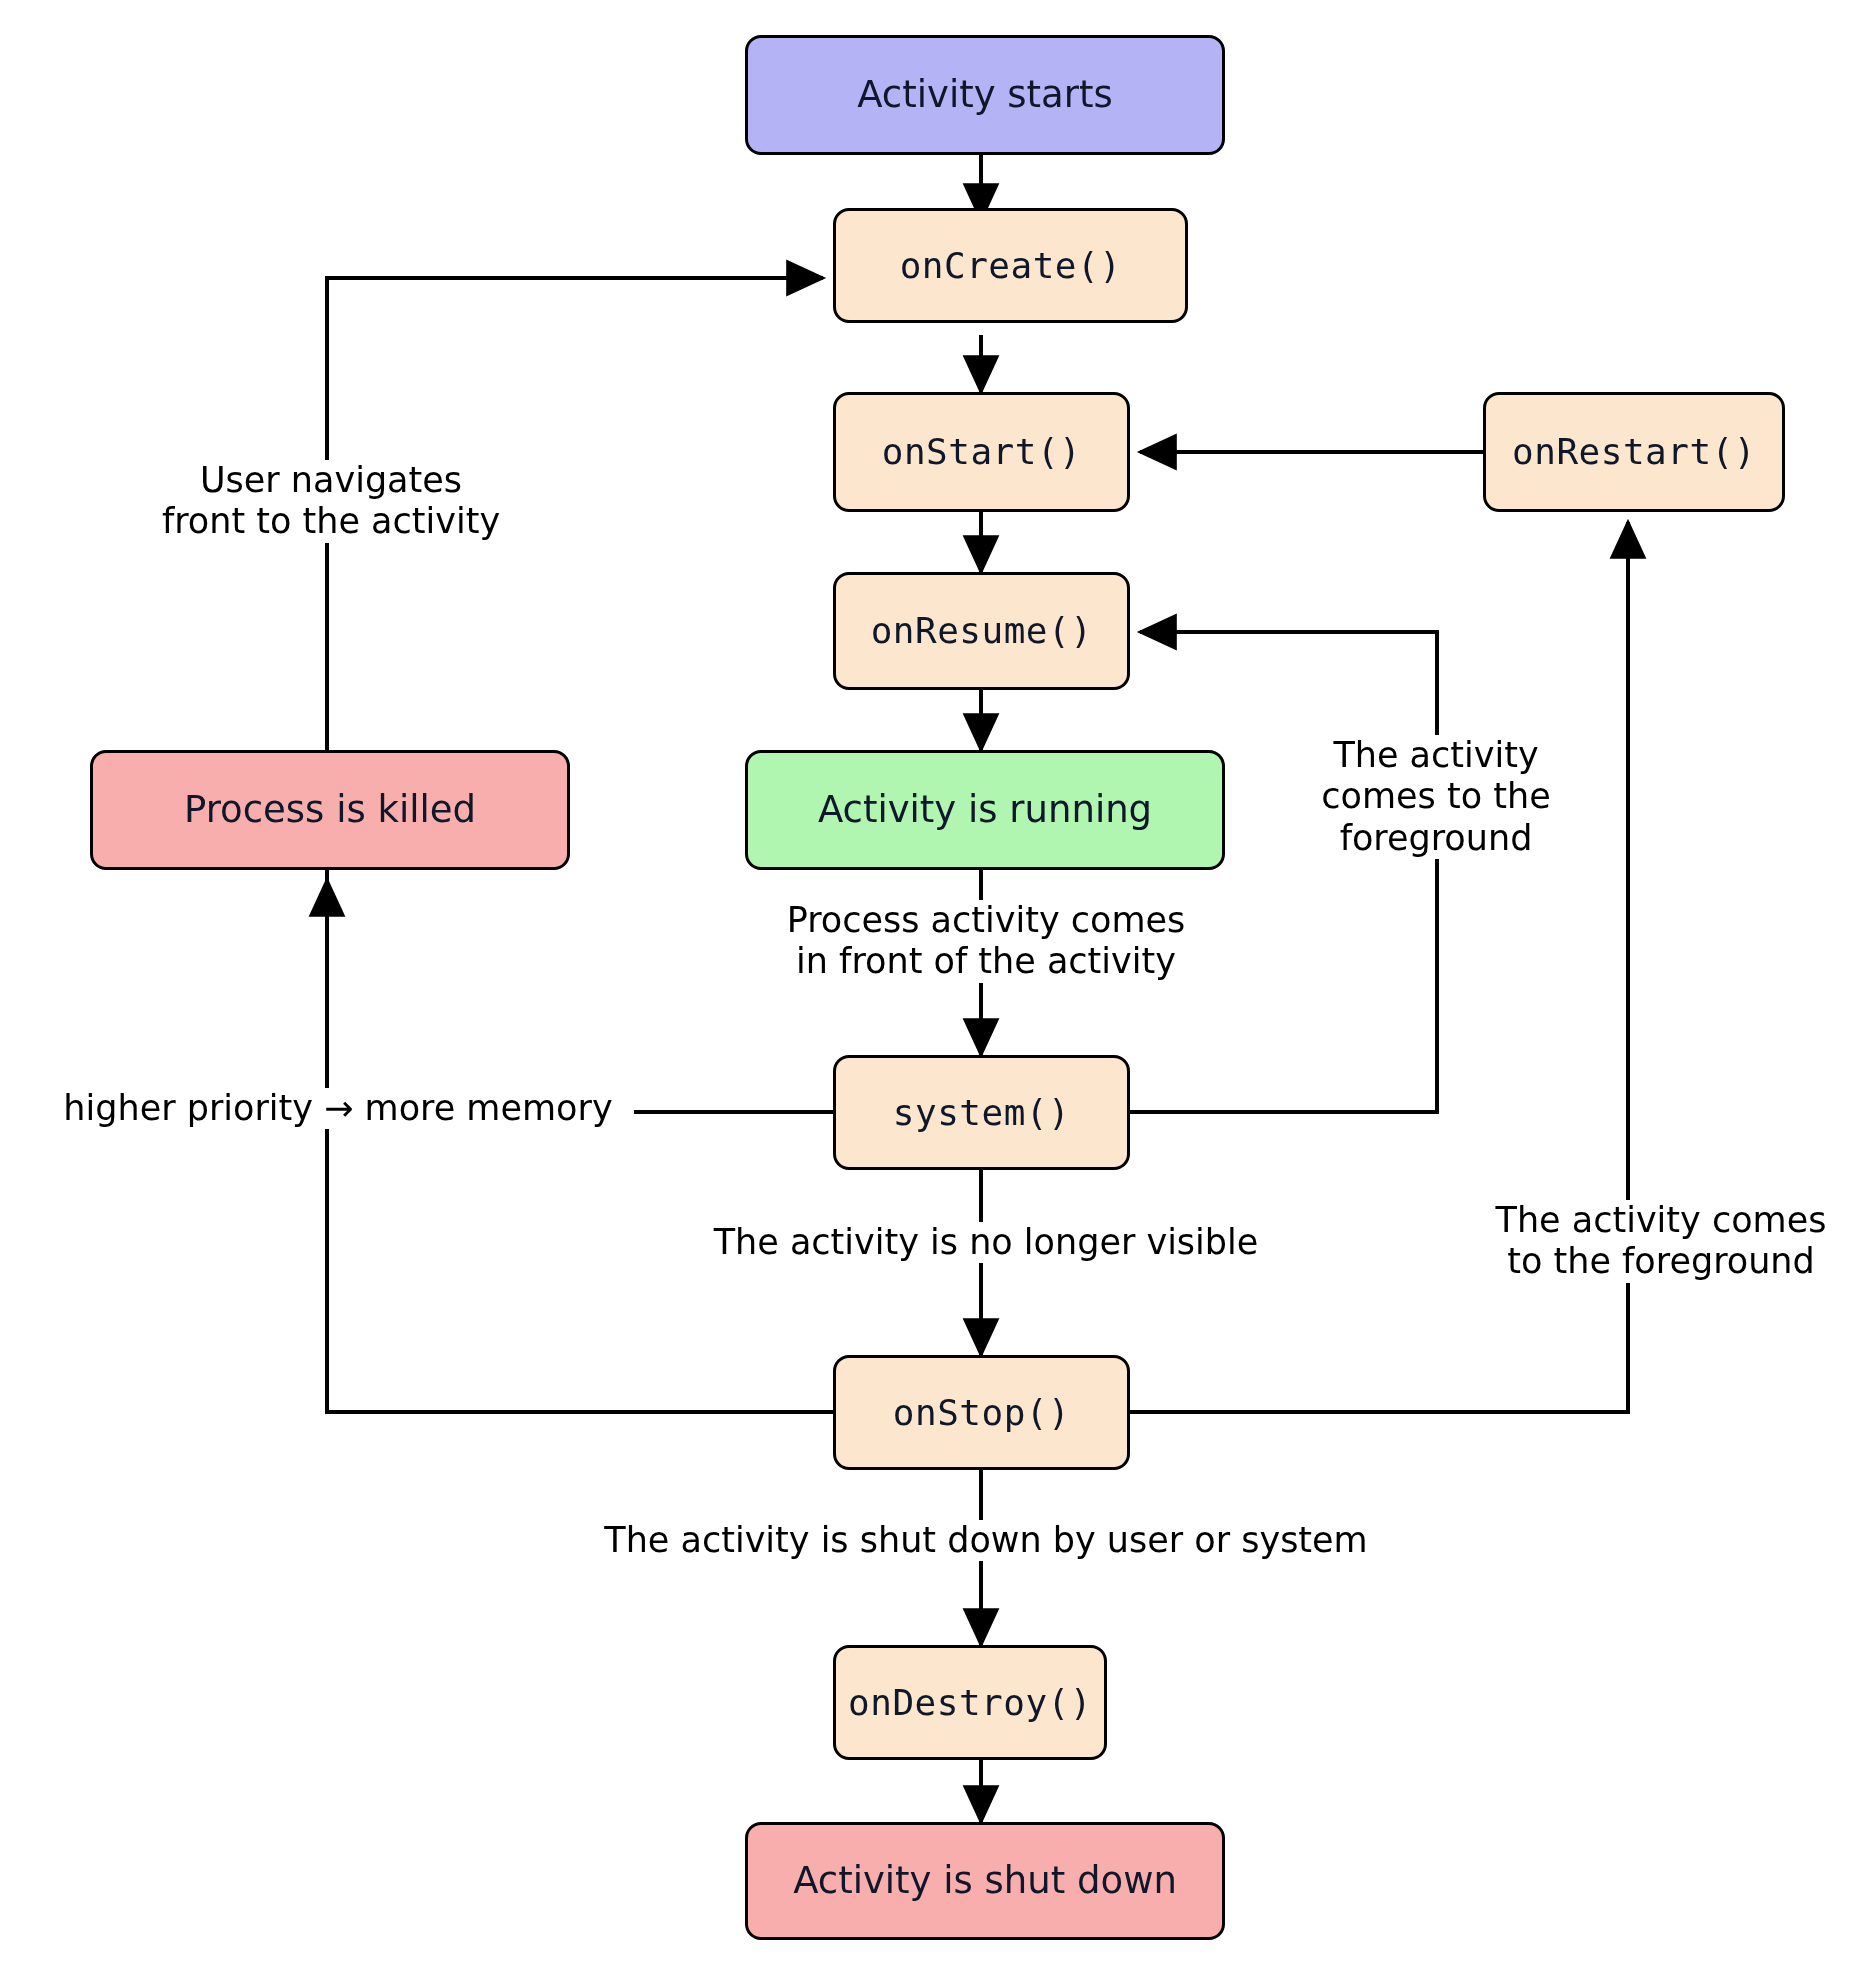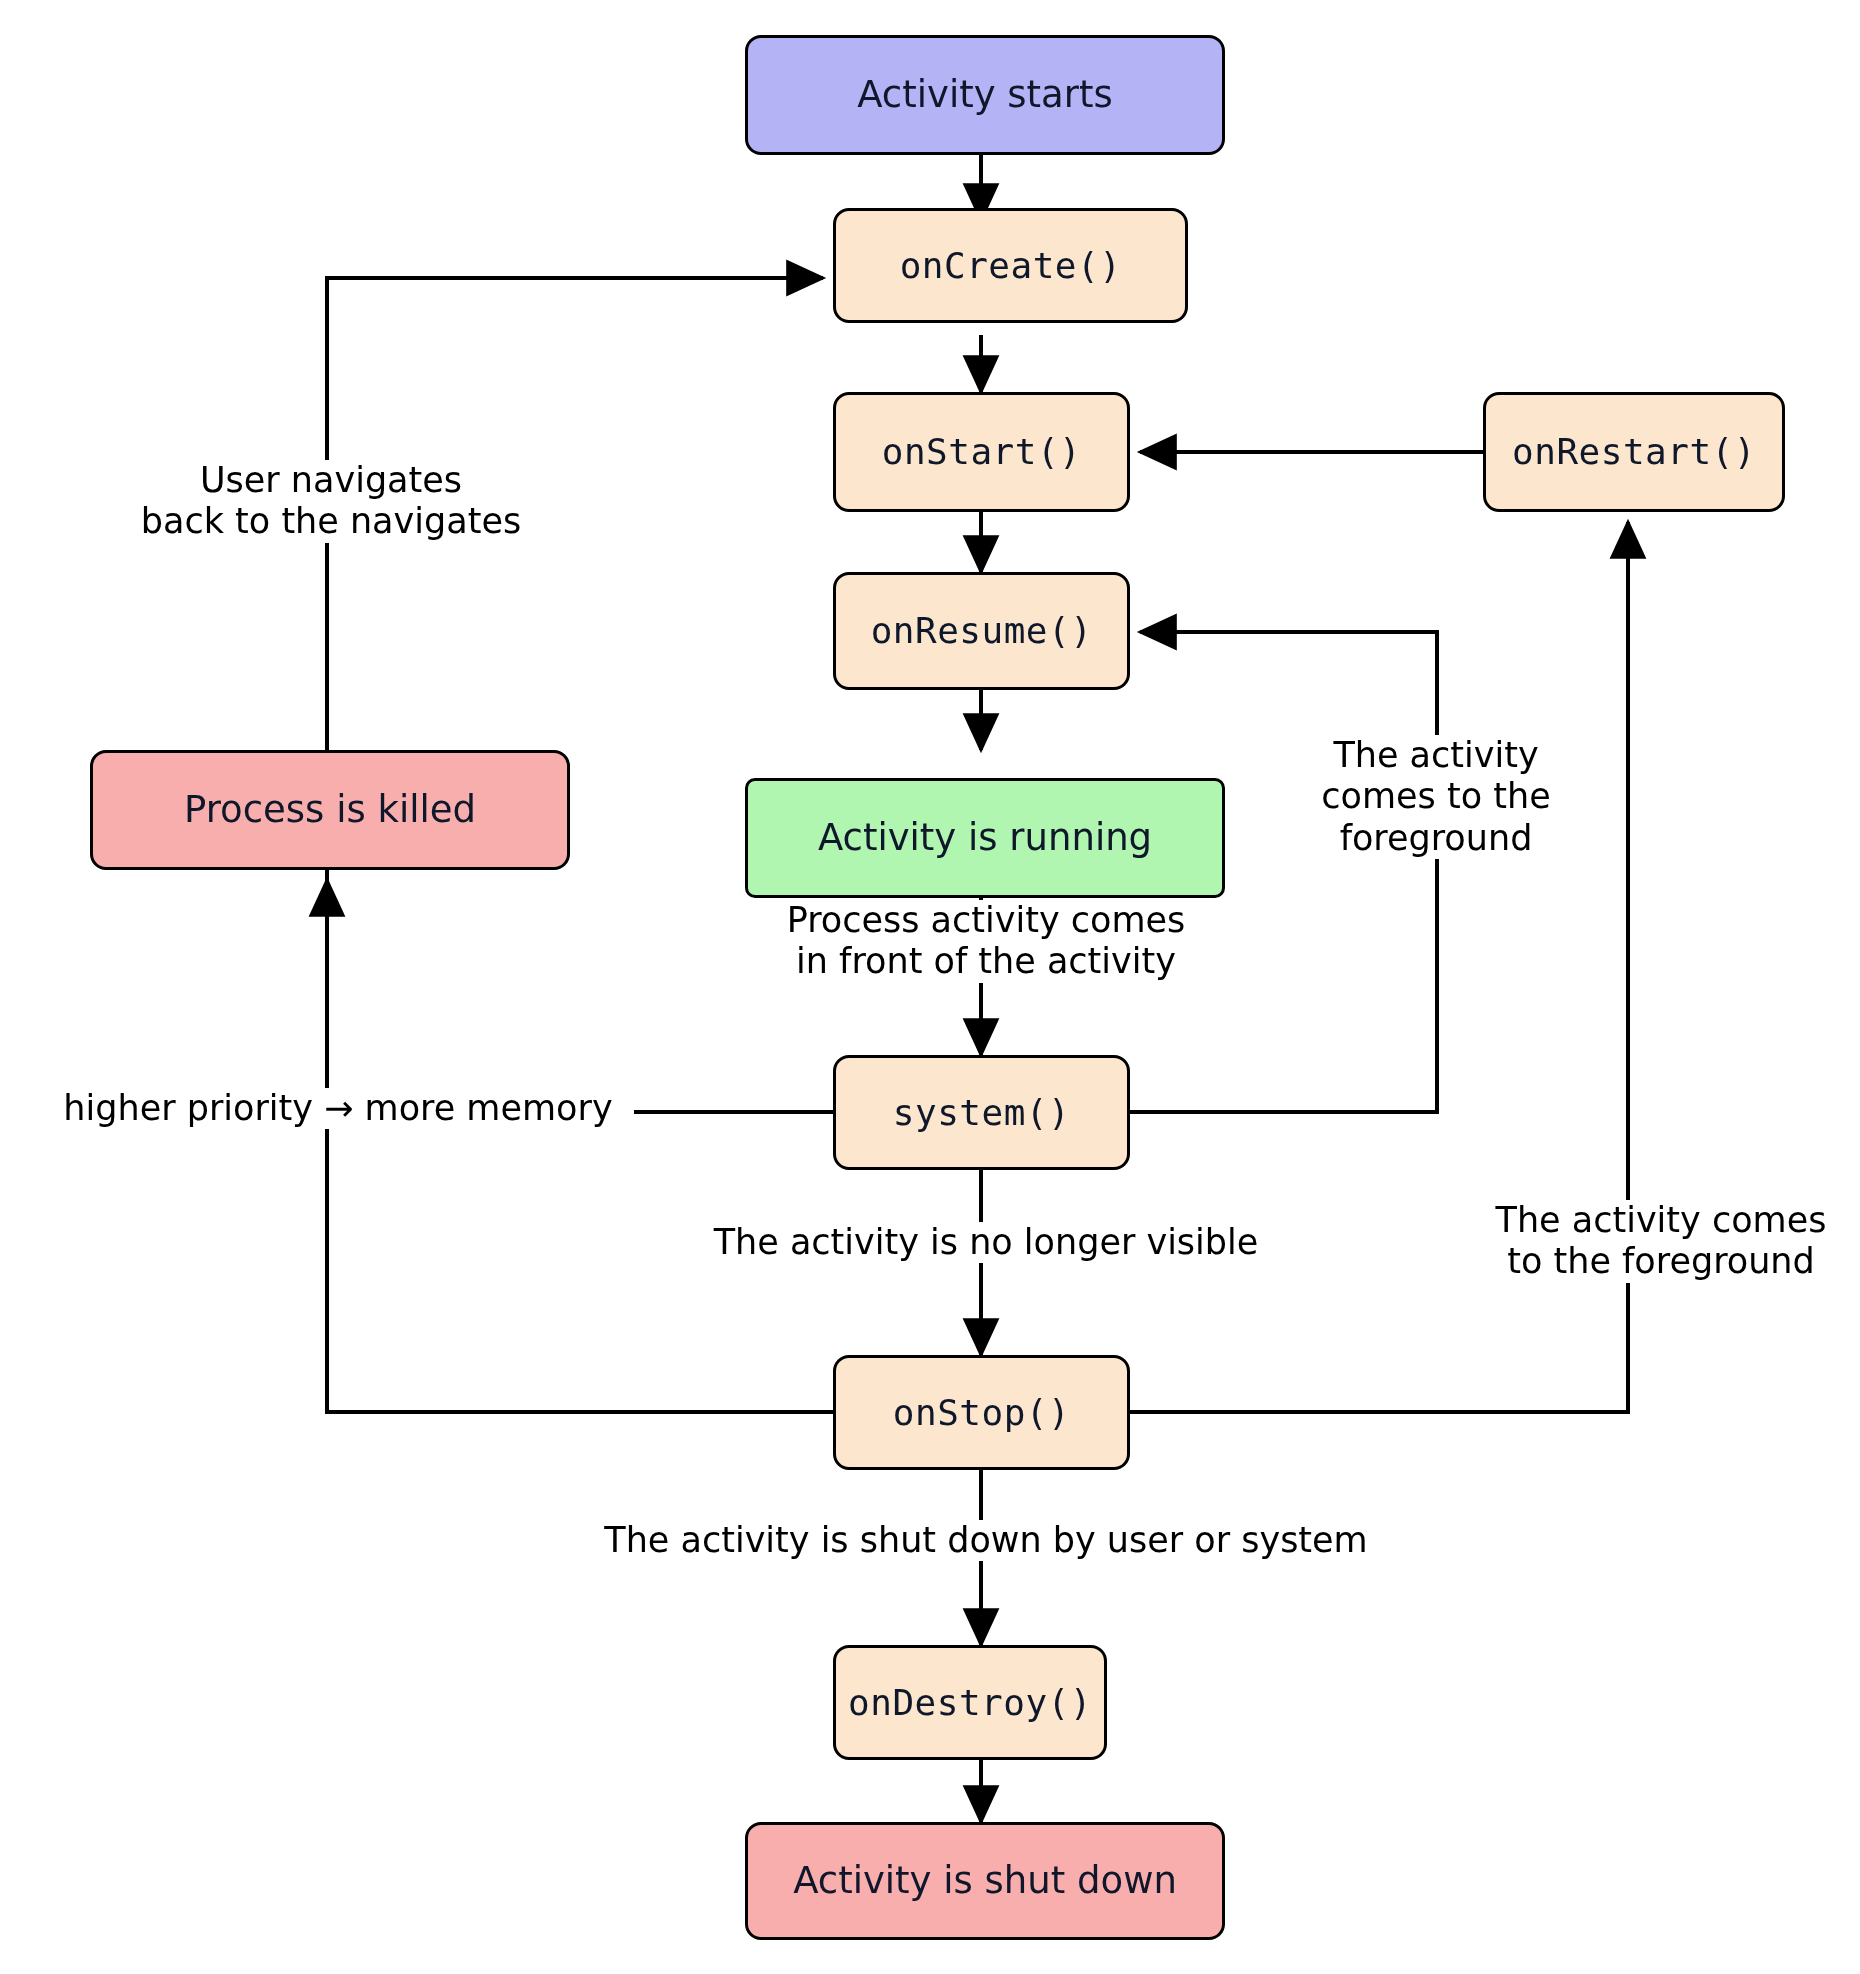--- a/index.html
+++ b/index.html
@@ -101,36 +101,36 @@
   </svg>
 
   <div class="node state fill-start" style="left:745px; top:35px; width:480px; height:120px;">Activity starts</div>
 
   <div class="node callback fill-cb" style="left:833px; top:208px; width:355px; height:115px;">onCreate()</div>
 
   <div class="node callback fill-cb" style="left:833px; top:392px; width:297px; height:120px;">onStart()</div>
 
   <div class="node callback fill-cb" style="left:833px; top:572px; width:297px; height:118px;">onResume()</div>
 
-  <div class="node state fill-run" style="left:745px; top:778px; width:480px; height:120px;border-radius:10px;">Activity is running</div>
+  <div class="node state fill-run" style="left:745px; top:750px; width:480px; height:120px;">Activity is running</div>
 
   <div class="node callback fill-cb" style="left:833px; top:1055px; width:297px; height:115px;">system()</div>
 
   <div class="node callback fill-cb" style="left:833px; top:1355px; width:297px; height:115px;">onStop()</div>
 
   <div class="node callback fill-cb" style="left:833px; top:1645px; width:274px; height:115px;">onDestroy()</div>
 
   <div class="node callback fill-cb" style="left:1483px; top:392px; width:302px; height:120px;">onRestart()</div>
 
   <div class="node state fill-kill" style="left:90px; top:750px; width:480px; height:120px;">Process is killed</div>
 
   <div class="node state fill-kill" style="left:745px; top:1822px; width:480px; height:118px;">Activity is shut down</div>
 
   <div class="edge-label" style="left:110px; top:460px; width:430px;">User navigates
-back to the navigates</div>
+front to the activity</div>
 
   <div class="edge-label" style="left:740px; top:900px; width:480px;">Process activity comes
 in front of the activity</div>
 
   <div class="edge-label" style="left:1280px; top:735px; width:300px;">The activity
 comes to the
 foreground</div>
 
   <div class="edge-label" style="left:42px; top:1088px; width:580px;">higher priority → more memory</div>
 

